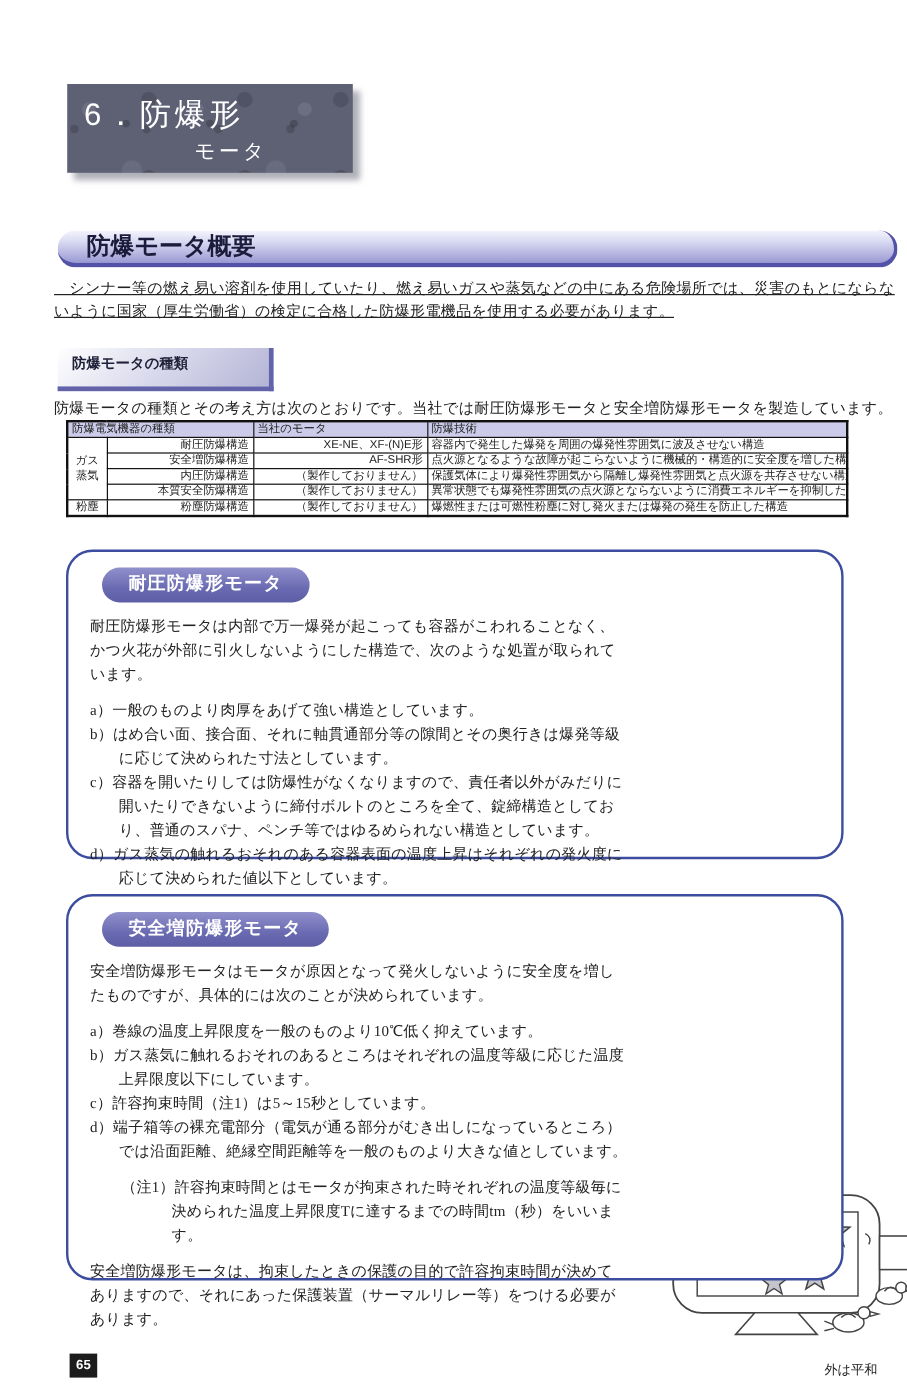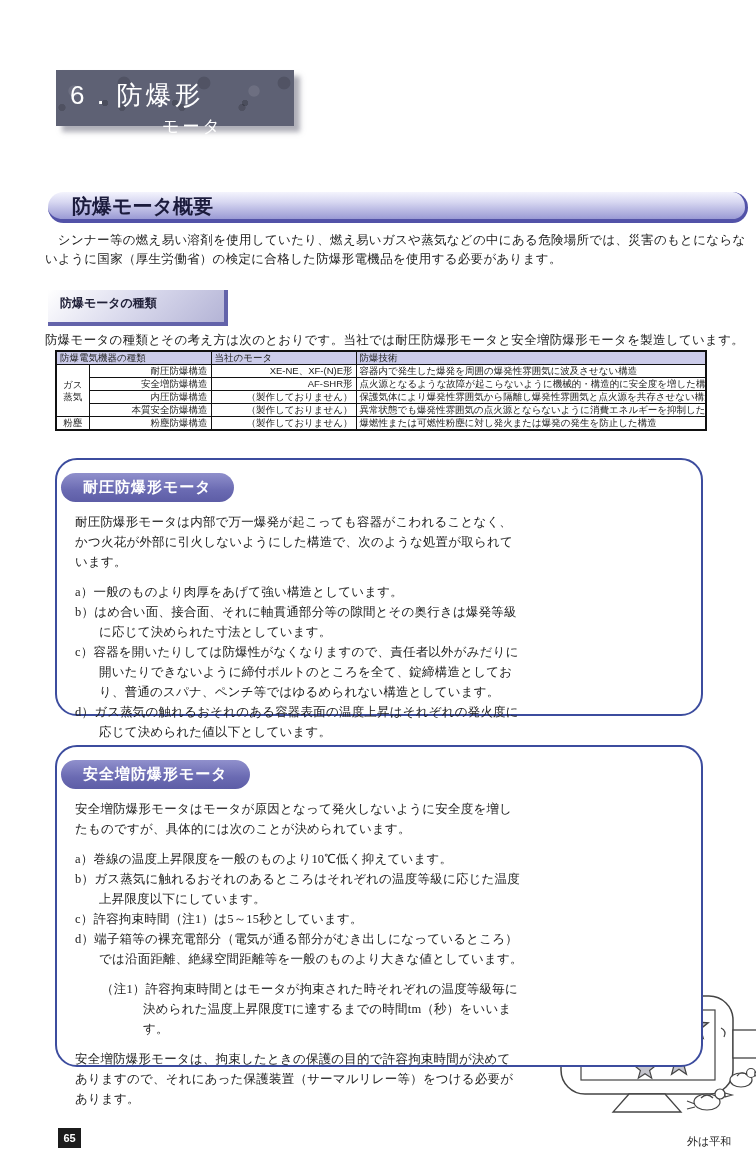--- a/index.html
+++ b/index.html
@@ -4,21 +4,21 @@
 <style>
   * { margin:0; padding:0; box-sizing:border-box; }
   html,body { background:#e9e9e9; }
   .page {
     position:relative; width:756px; height:1157px; margin:0 auto;
     background:#ffffff; overflow:hidden;
     font-family:"Liberation Serif", serif; color:#222;
   }
   
   .chapter {
-    position:absolute; left:56px; top:70px; width:238px; height:56px;
+    position:absolute; left:56px; top:70px; width:238px; height:74px;
     background-color:#5e6174;
     background-image:
       radial-gradient(circle at 20% 30%, rgba(255,255,255,.09) 0 6%, transparent 7%),
       radial-gradient(circle at 70% 60%, rgba(0,0,0,.20) 0 5%, transparent 6%),
       radial-gradient(circle at 45% 80%, rgba(255,255,255,.07) 0 8%, transparent 9%),
       radial-gradient(circle at 85% 20%, rgba(0,0,0,.14) 0 7%, transparent 8%),
       radial-gradient(circle at 10% 75%, rgba(0,0,0,.16) 0 5%, transparent 6%);
     background-size:90px 70px,70px 55px,120px 90px,80px 65px,60px 50px;
     box-shadow:6px 6px 5px rgba(110,110,125,.55);
     color:#fff; font-family:"Liberation Sans", sans-serif;
@@ -38,21 +38,21 @@
   }
   .bar-sub {
     position:absolute; left:48px; top:290px; width:180px; height:36px;
     background:linear-gradient(135deg,#ffffff 0%,#dcdcee 45%,#b4b4d6 100%);
     border-right:4px solid #6363aa; border-bottom:4px solid #6363aa;
     font-family:"Liberation Sans", sans-serif; font-weight:bold;
     font-size:12px; color:#202038; line-height:26px; padding-left:12px;
   }
 
   .para { position:absolute; font-size:12.5px; line-height:19px; letter-spacing:.3px; }
-  #overview-body { left:45px; top:231px; width:702px; }
+  #overview-body { left:45px; top:231px; width:702px;text-decoration:underline; }
   #types-intro   { left:45px; top:331px; width:702px; }
 
   
   .type-table {
     position:absolute; left:55px; top:350px; width:650px;
     border-collapse:collapse; table-layout:fixed;
     font-family:"Liberation Sans", sans-serif; font-size:9.5px;
   }
   .type-table col.c1{width:33px;} .type-table col.c2{width:122px;}
   .type-table col.c3{width:145px;} .type-table col.c4{width:350px;}
@@ -67,21 +67,21 @@
   .type-table { border:2px solid #111; }
 
   
   .info-box {
     position:absolute; left:55px; width:648px;
     border:2.5px solid #3c4c9e; border-radius:22px; background:#fff;
   }
   #box-flameproof { top:458px; height:258px; }
   #box-safety     { top:745px; height:322px; }
   .pill {
-    position:absolute; left:4px; top:13px; height:29px;
+    position:absolute; left:28px; top:13px; height:29px;
     border-radius:15px; padding:0 22px;
     background:linear-gradient(to bottom,#9090cc 0%,#6a6ab2 60%,#5d5da6 100%);
     color:#fff; font-family:"Liberation Sans", sans-serif; font-weight:bold;
     font-size:15px; line-height:28px; letter-spacing:1px;
   }
   .box-text { position:absolute; left:18px; top:52px; width:448px;
     font-size:12.5px; line-height:20px; letter-spacing:.2px; }
   .box-text p { margin-bottom:10px; }
   .hang { padding-left:24px; text-indent:-24px; margin-bottom:0; }
   .note { margin:10px 0 10px 26px; padding-left:42px; text-indent:-42px; }

